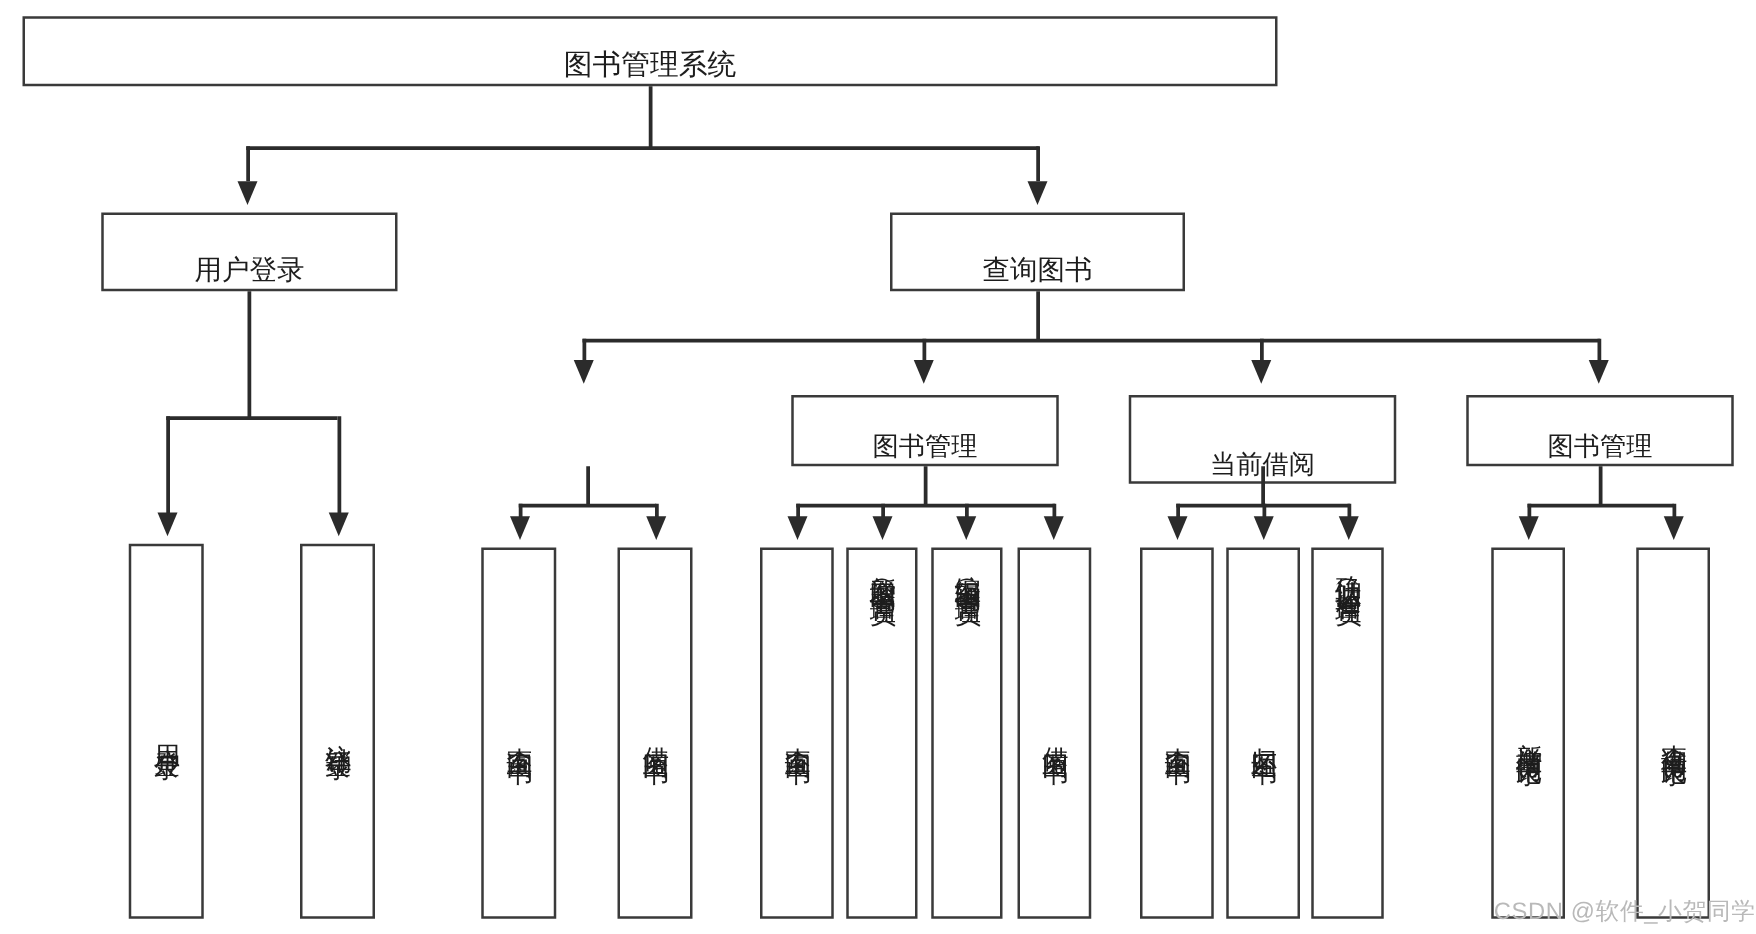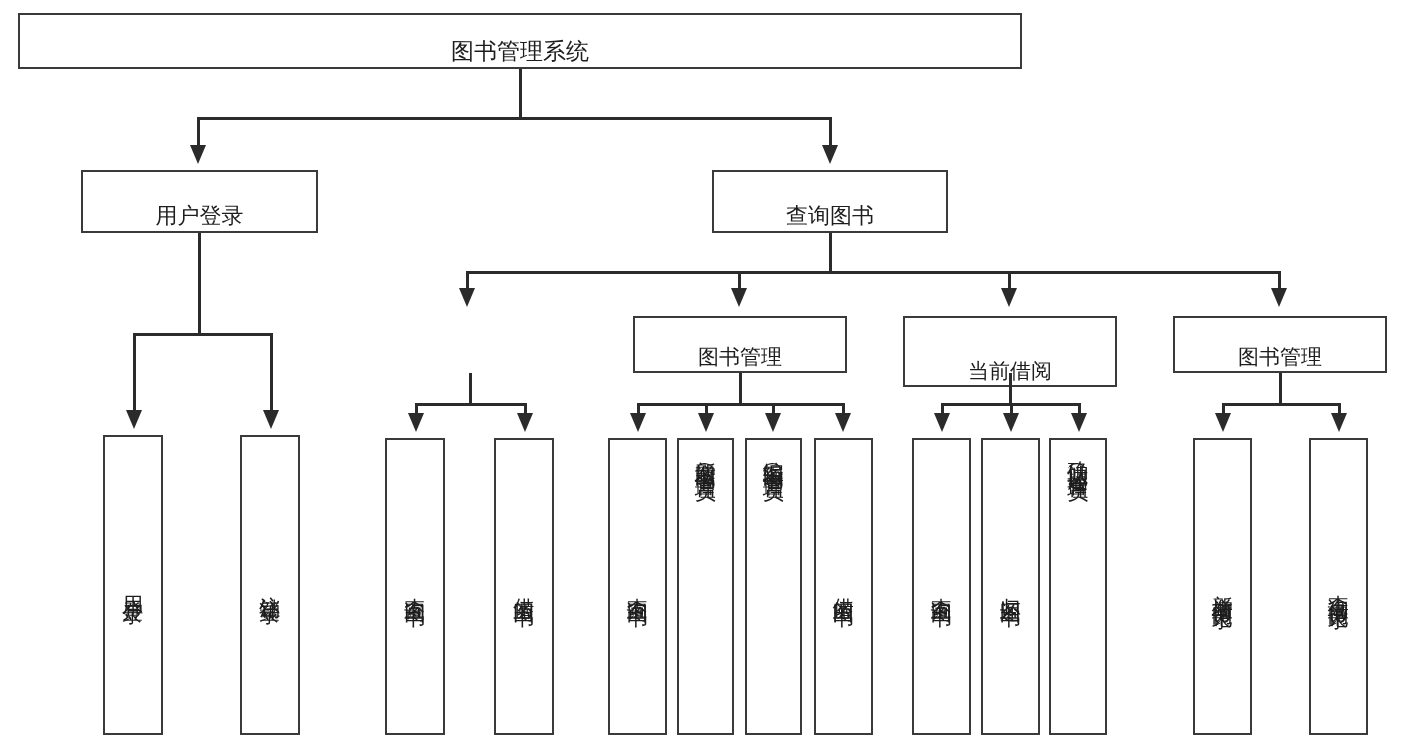--- a/index.html
+++ b/index.html
@@ -203,14 +203,15 @@
     <span class="vtext">确认归还（管理员）</span>
   </div>
 
   <div class="node leaf center" style="left:1193px; top:438px; width:59px; height:297px;">
     <span class="vtext">新增借阅记录</span>
   </div>
   <div class="node leaf center" style="left:1309px; top:438px; width:59px; height:297px;">
     <span class="vtext">查询借阅记录</span>
   </div>
 
+  <div id="watermark" style="left:1195px; top:716px;">CSDN @软件_小贺同学</div>
 
 </div>
 
 </body></html>

